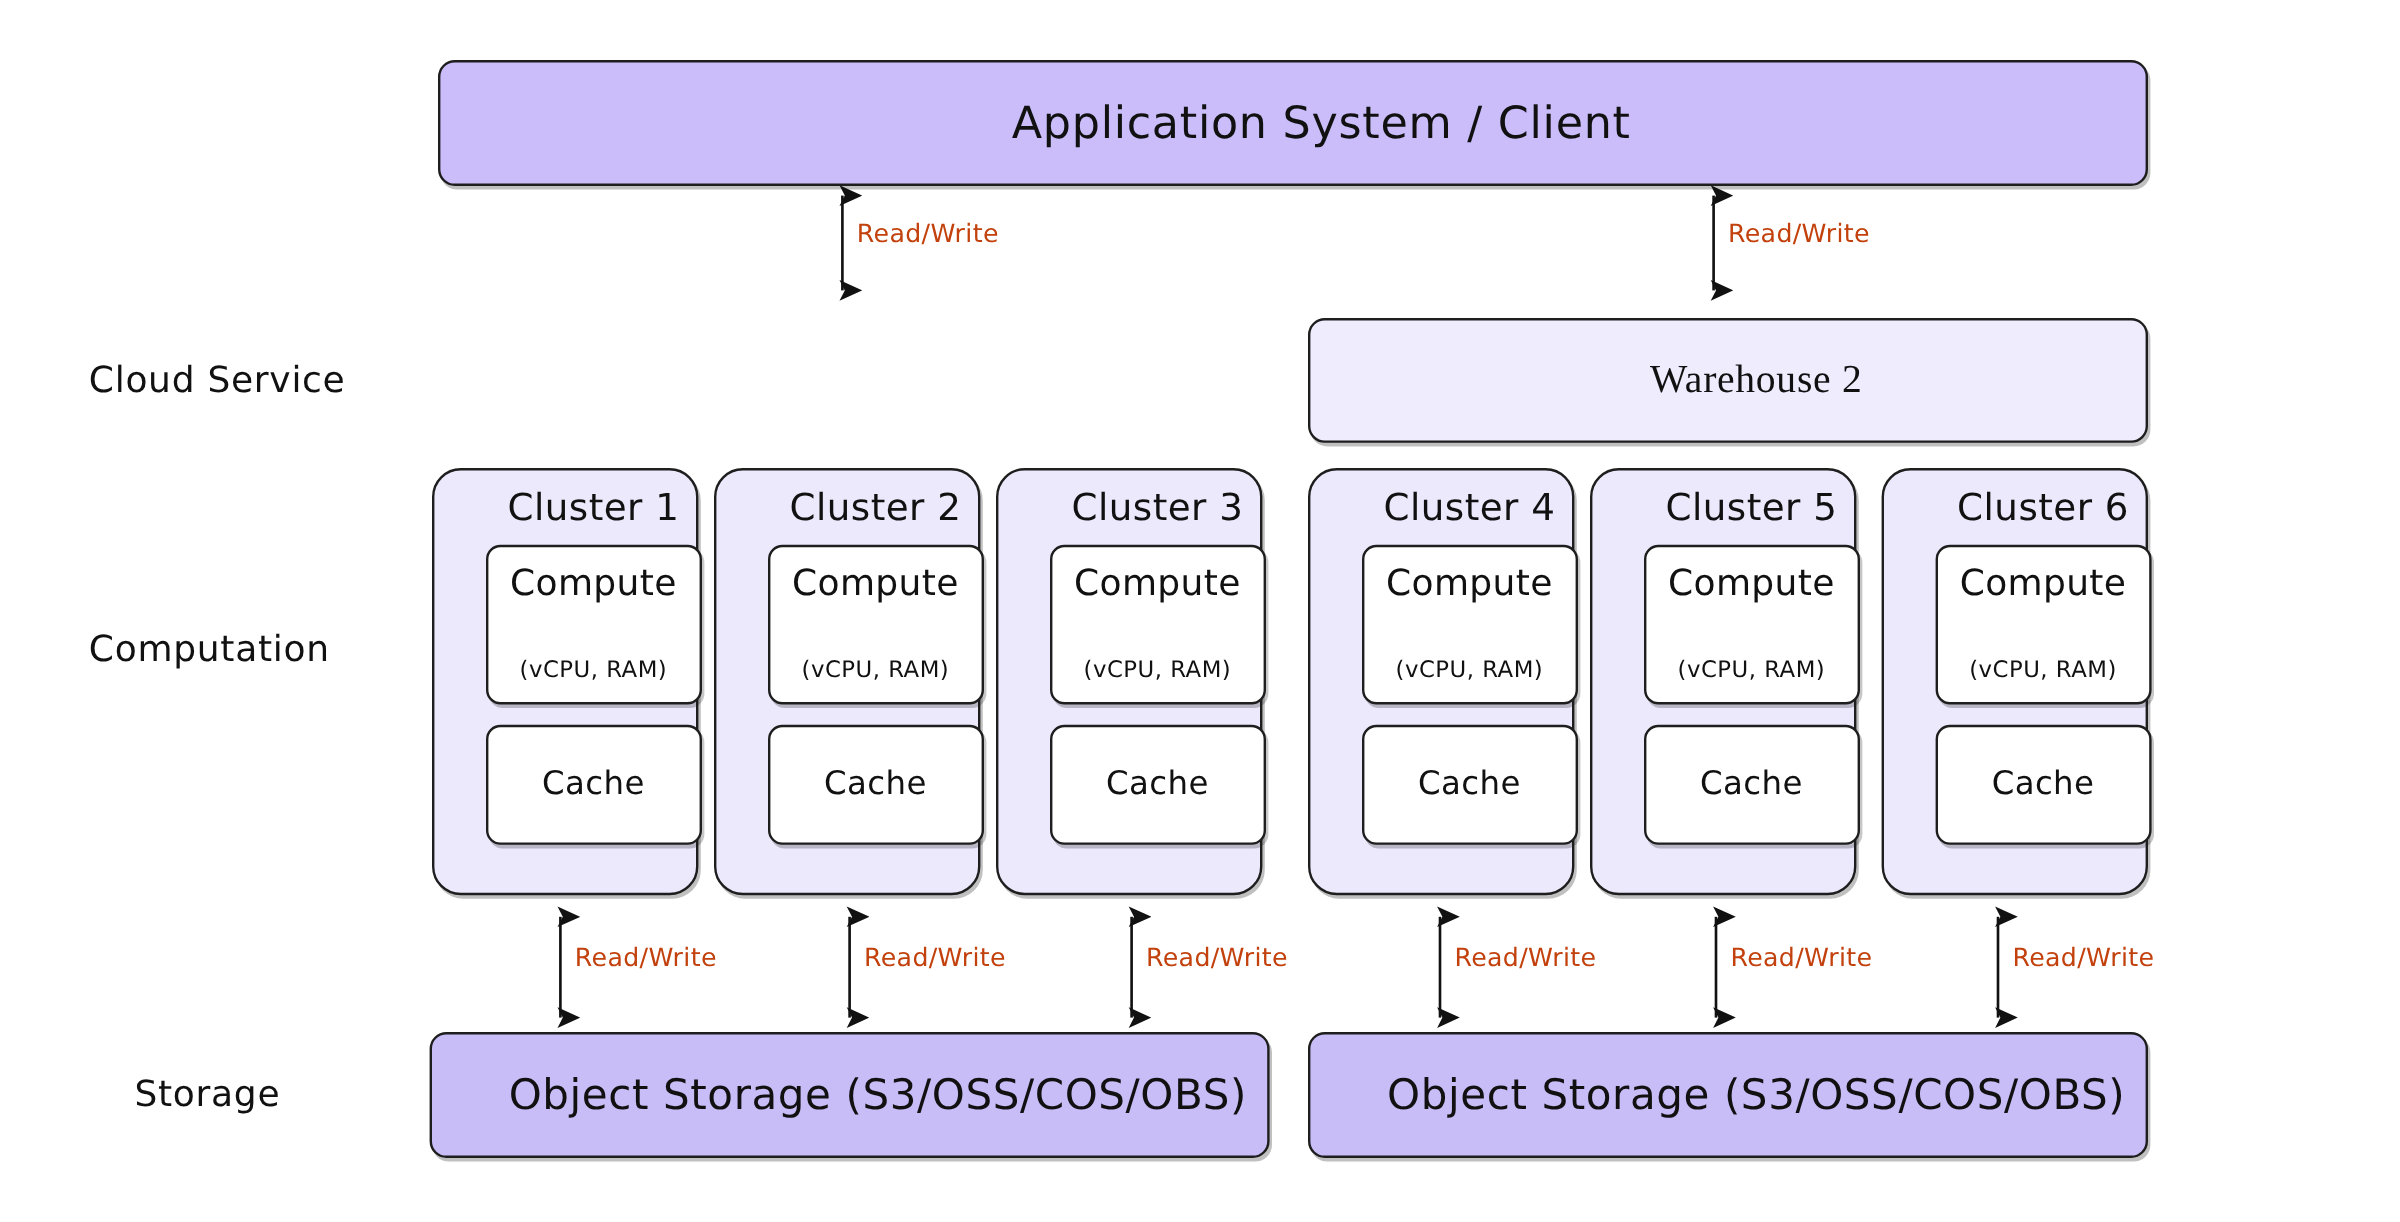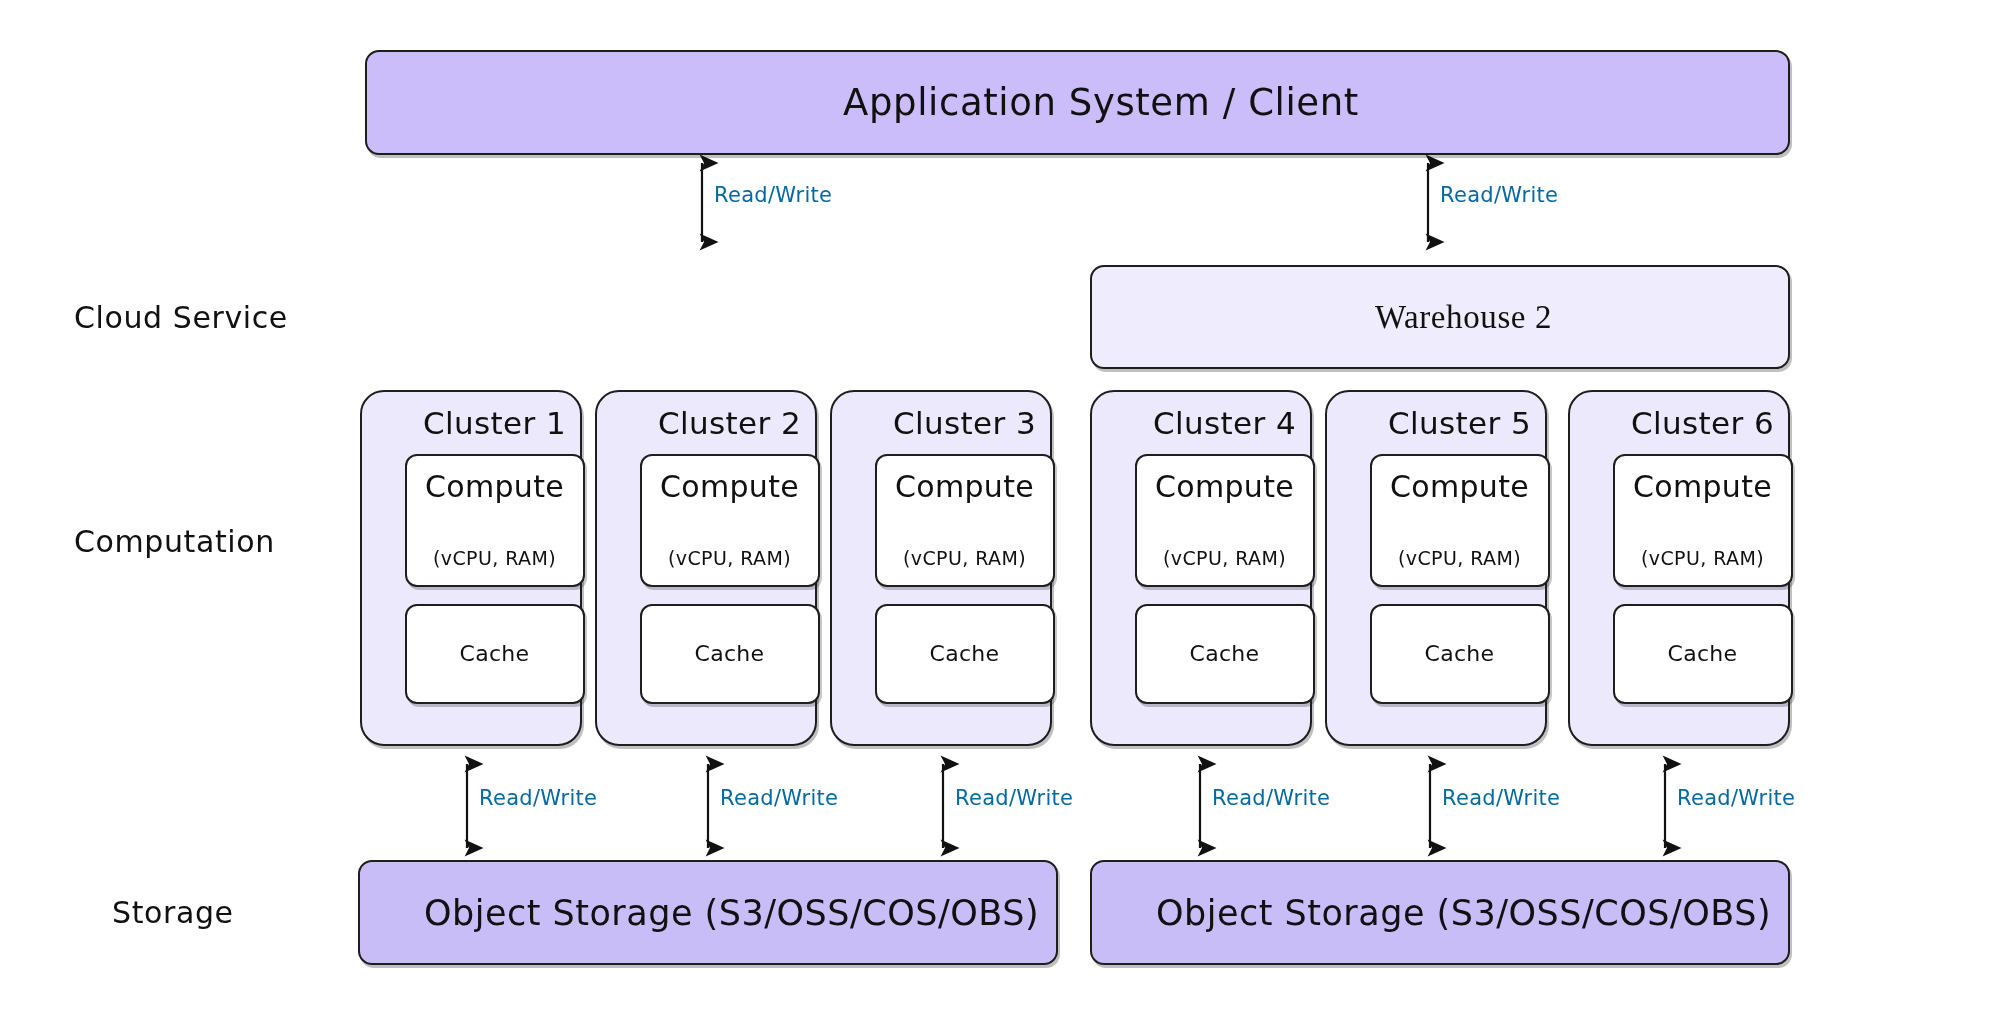--- a/index.html
+++ b/index.html
@@ -96,21 +96,21 @@
     font-size: 30px;
     line-height: 1.05;
     letter-spacing: 0.3px;
   }
   .compute-sub {
     font-size: 19px;
     margin-top: 9px;
     letter-spacing: 0.4px;
   }
   .cache-main {
-    font-size: 22px;
+    font-size: 27px;
     letter-spacing: 0.3px;
   }
 
   
   .storage {
     top: 860px;
     height: 105px;
     border-radius: 14px;
     background: #c9bdf8;
     font-size: 35px;
@@ -129,21 +129,21 @@
   }
 
   
   .arrow-group {
     position: absolute;
   }
   .arrow-group svg { display: block; overflow: visible; }
   .arrow-caption {
     position: absolute;
     font-size: 21px;
-    color: #0369a1;
+    color: #c2410c;
     white-space: nowrap;
     letter-spacing: 0.3px;
   }
 </style>
 </head>
 <body>
 
 <div id="canvas">
 
   <div class="stage-label" style="left:74px; top:300px;text-align:center;">Cloud Service</div>

